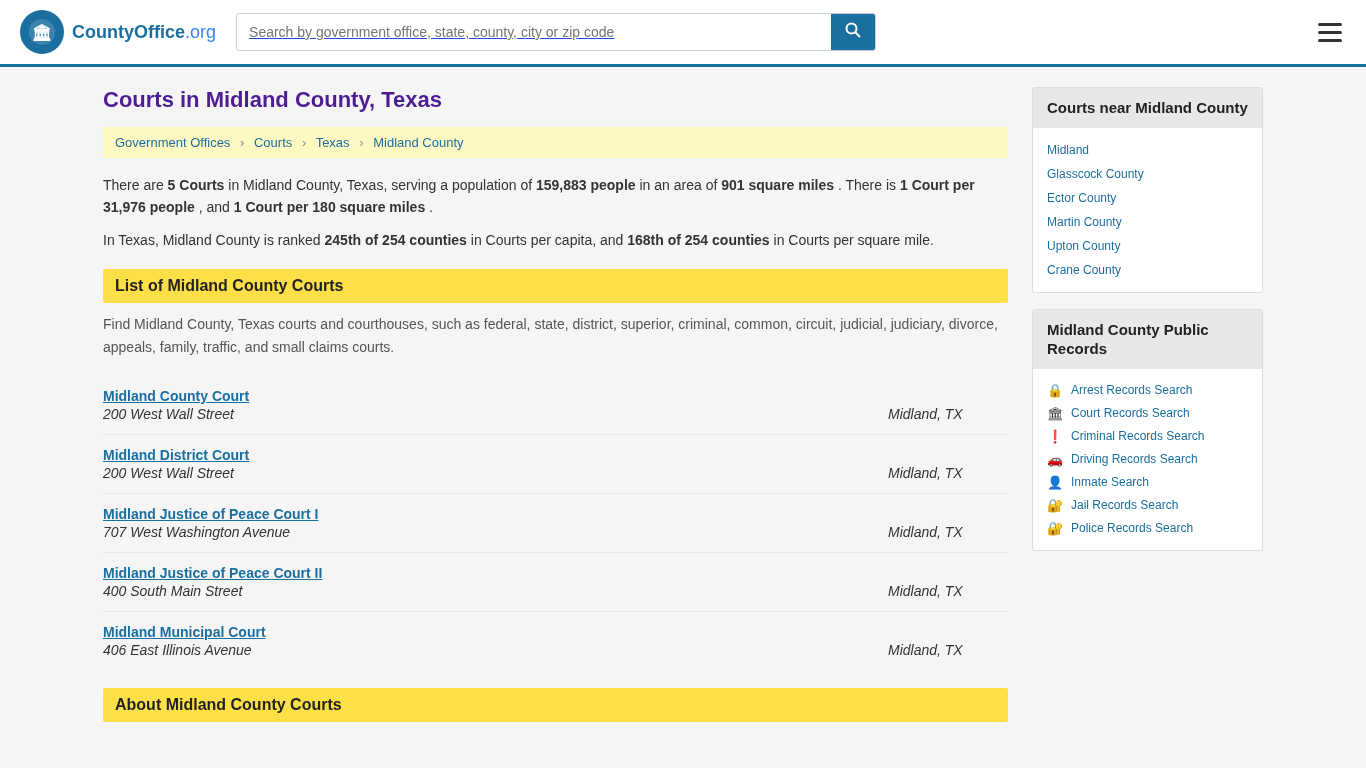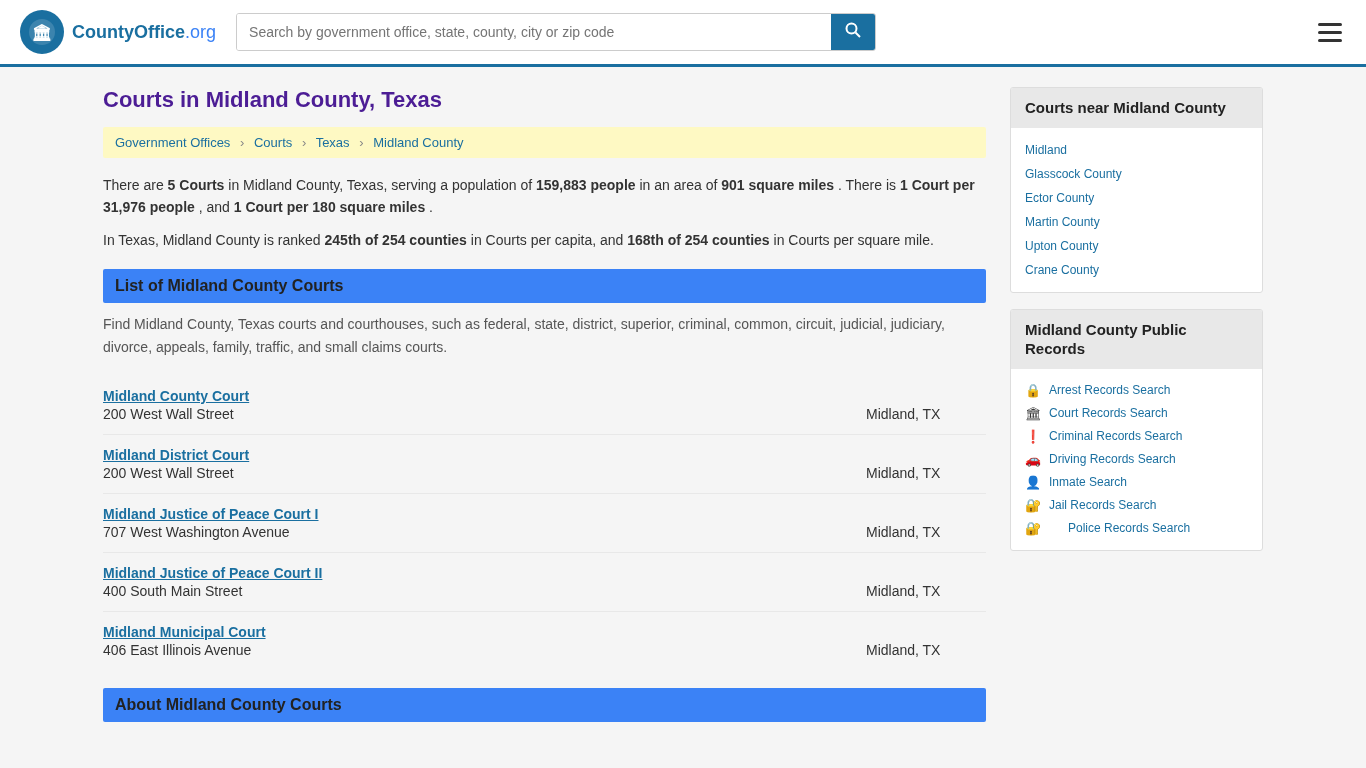--- a/index.html
+++ b/index.html
@@ -46,21 +46,22 @@
       border: 1px solid #ccc;
       border-radius: 3px;
       overflow: hidden;
     }
     .search-bar input {
       flex: 1;
       padding: 8px 12px;
       border: none;
       outline: none;
       font-size: 14px;
-      color: #a16207;
+      color: #1d4ed8;
+      text-decoration: underline;
     }
     .search-btn {
       background: #1a6fa0;
       border: none;
       padding: 8px 14px;
       cursor: pointer;
       color: white;
       font-size: 16px;
     }
     .menu-btn {
@@ -121,21 +122,21 @@
 
     .intro-text {
       font-size: 14px;
       line-height: 1.6;
       margin-bottom: 10px;
       color: #333;
     }
     .intro-text strong { font-weight: bold; }
 
     .section-header {
-      background: #3b82f6;
+      background: #fde047;
       padding: 8px 12px;
       font-size: 16px;
       font-weight: bold;
       color: #222;
       margin: 18px 0 10px 0;
       border-radius: 2px;
     }
 
     .list-description {
       font-size: 14px;
@@ -154,35 +155,36 @@
       color: #1a6fa0;
       text-decoration: underline;
       cursor: pointer;
       font-size: 14px;
     }
     .court-row {
       display: flex;
       align-items: center;
       gap: 10px;
       margin-top: 2px;
+      font-style: italic;
     }
     .court-address {
       color: #333;
       font-size: 14px;
       flex: 1;
     }
     .court-city {
       color: #333;
       font-size: 14px;
       min-width: 120px;
     }
 
     
     .sidebar {
-      width: 253px;
+      width: 231px;
       flex-shrink: 0;
     }
 
     .sidebar-section {
       background: #fff;
       border: 1px solid #ddd;
       border-radius: 3px;
       margin-bottom: 16px;
       overflow: hidden;
     }
@@ -382,20 +384,20 @@
             <div style="display: flex; align-items: center; gap: 8px; padding: 4px 0px;">
     <span style="font-size:13px;width:16px;text-align:center;">👤</span>
     <a class="sidebar-link" href="#" style="padding:0;">Inmate Search</a>
   </div>
             <div style="display: flex; align-items: center; gap: 8px; padding: 4px 0px;">
     <span style="font-size:13px;width:16px;text-align:center;">🔐</span>
     <a class="sidebar-link" href="#" style="padding:0;">Jail Records Search</a>
   </div>
             <div style="display: flex; align-items: center; gap: 8px; padding: 4px 0px;">
     <span style="font-size:13px;width:16px;text-align:center;">🔐</span>
-    <a class="sidebar-link" href="#" style="padding:0;margin-left:19px;">Police Records Search</a>
+    <a class="sidebar-link" href="#" style="padding:0;">Police Records Search</a>
   </div>
           </div>
       </div>
     </div>
 
   </aside>
 </div>
 
 </body></html>

